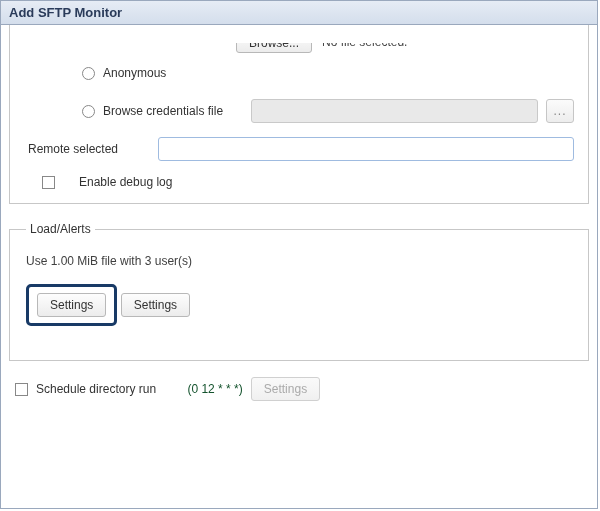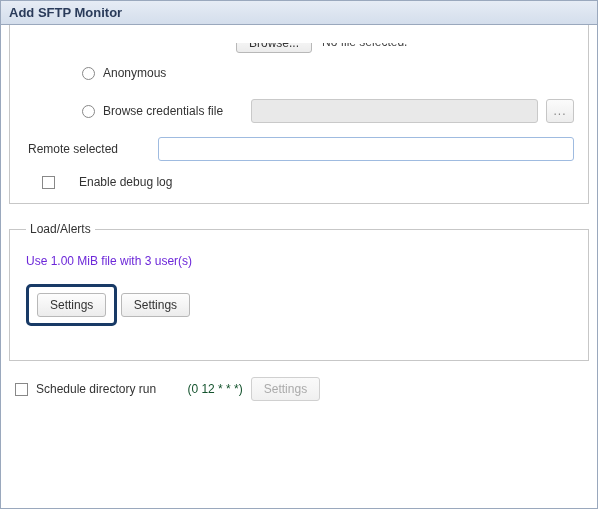--- a/index.html
+++ b/index.html
@@ -146,21 +146,21 @@
       background: #fff;
       display: inline-block;
       flex-shrink: 0;
     }
     .load-fieldset {
       padding: 14px 16px 20px 16px;
       margin-top: 18px;
     }
     .txt-line {
       margin: 4px 0 12px 0;
-      color: #6d28d9;
+      color: #404040;
     }
     .btn {
       display: inline-block;
       border: 1px solid #b8b8b8;
       background: linear-gradient(#fdfdfd, #ececec);
       padding: 4px 12px;
       color: #333;
       border-radius: 3px;
       font-size: 12px;
       cursor: pointer;

